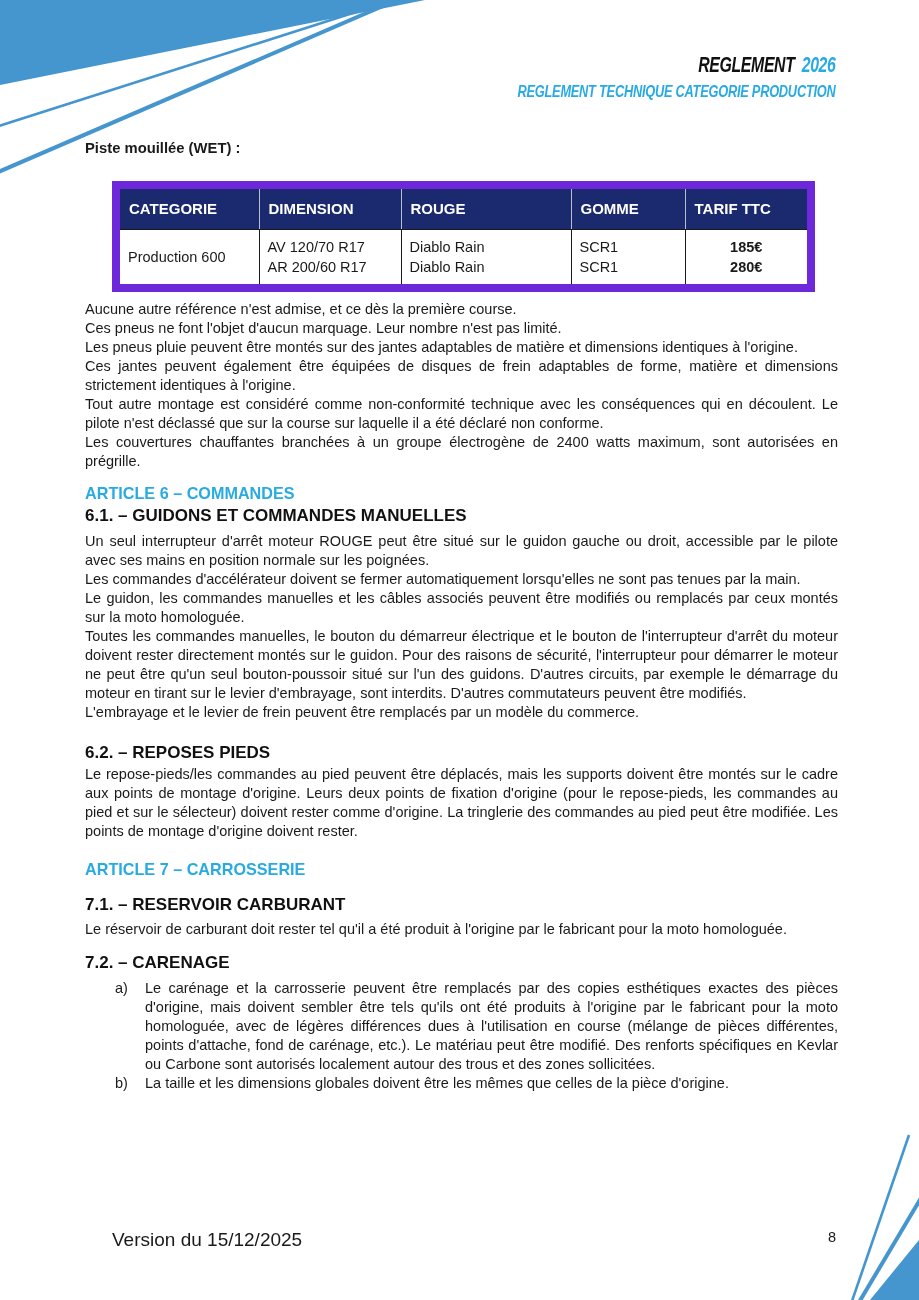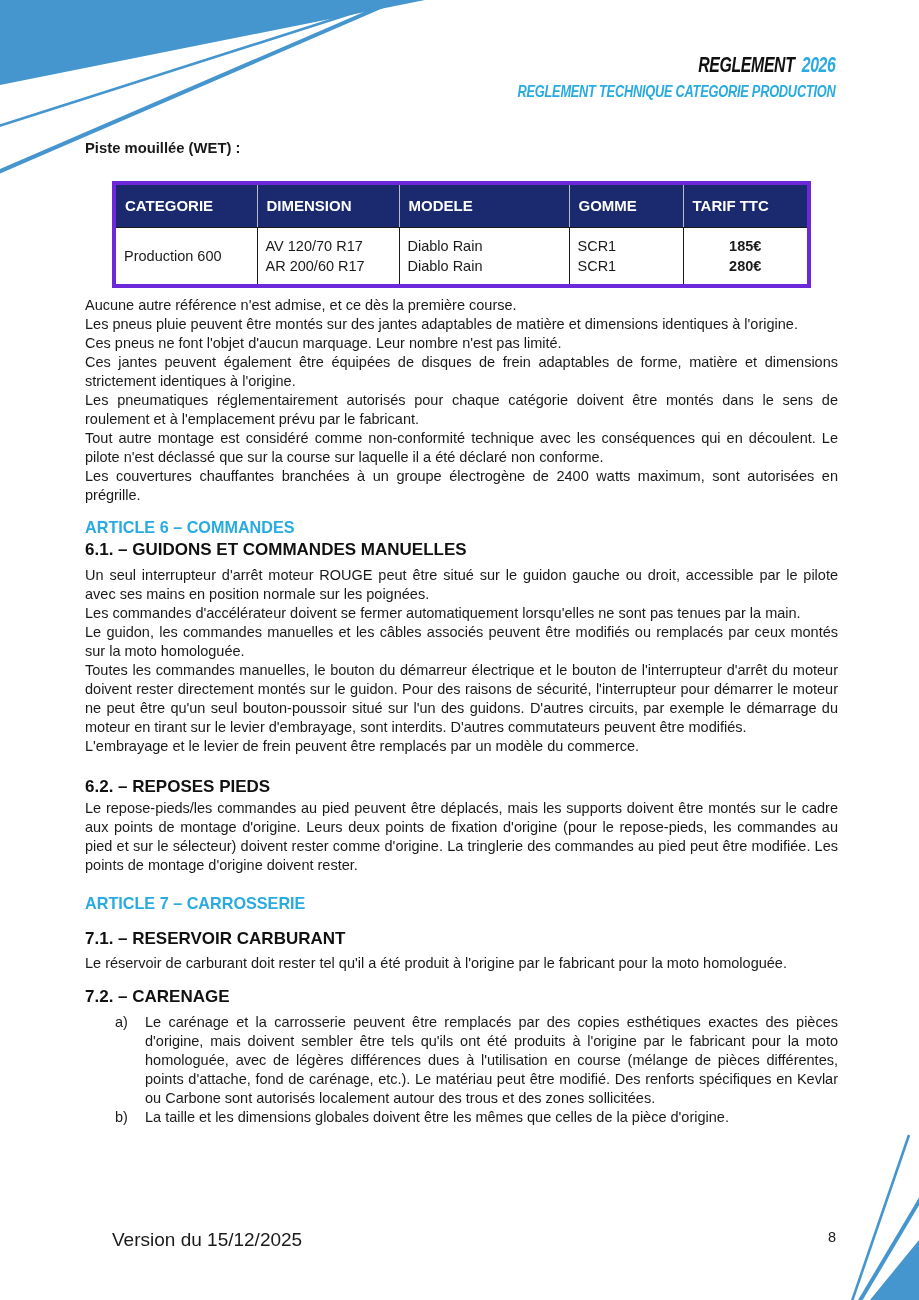--- a/index.html
+++ b/index.html
@@ -36,21 +36,21 @@
   }
 
   
   .content { position: absolute; left: 85px; top: 139px; width: 753px; font-size: 14.5px; line-height: 19px; }
   .wet-label { font-weight: bold; font-size: 14.8px; }
 
   
   table.tyres {
     border-collapse: collapse; table-layout: fixed;
     width: 695px; margin: 23px 0 0 27px;
-    border: 4px solid #6d28d9;
+    border: 8px solid #6d28d9;
   }
   table.tyres th {
     background: var(--navy, #1B2A6E); color: #fff;
     font-weight: bold; font-size: 15px; text-align: left;
     height: 44px; padding: 0 0 0 9px;
     border-bottom: 1.5px solid #1a1a1a;
   }
   table.tyres th + th { border-left: 1px solid #b7bdcd; }
   table.tyres td {
     border: 1px solid #1a1a1a;
@@ -113,21 +113,21 @@
         <col style="width:143px">
           <col style="width:142px">
           <col style="width:170px">
           <col style="width:114px">
           <col style="width:126px">
       </colgroup>
       <thead>
         <tr>
           <th>CATEGORIE</th>
           <th>DIMENSION</th>
-          <th>MODELE</th>
+          <th>ROUGE</th>
           <th>GOMME</th>
           <th>TARIF TTC</th>
         </tr>
       </thead>
       <tbody>
         <tr>
           <td>Production 600</td>
           <td>
             <div>AV 120/70 R17</div>
             <div>AR 200/60 R17</div>
@@ -143,24 +143,23 @@
           <td class="cell-price">
             <div>185€</div>
             <div>280€</div>
           </td>
         </tr>
       </tbody>
     </table>
 
     <div class="notes">
       <p class="body-p">Aucune autre référence n'est admise, et ce dès la première course.</p>
+      <p class="body-p">Ces pneus ne font l'objet d'aucun marquage. Leur nombre n'est pas limité.</p>
       <p class="body-p">Les pneus pluie peuvent être montés sur des jantes adaptables de matière et dimensions identiques à l'origine.</p>
-      <p class="body-p">Ces pneus ne font l'objet d'aucun marquage. Leur nombre n'est pas limité.</p>
       <p class="body-p">Ces jantes peuvent également être équipées de disques de frein adaptables de forme, matière et dimensions strictement identiques à l'origine.</p>
-      <p class="body-p">Les pneumatiques réglementairement autorisés pour chaque catégorie doivent être montés dans le sens de roulement et à l'emplacement prévu par le fabricant.</p>
       <p class="body-p">Tout autre montage est considéré comme non-conformité technique avec les conséquences qui en découlent. Le pilote n'est déclassé que sur la course sur laquelle il a été déclaré non conforme.</p>
       <p class="body-p">Les couvertures chauffantes branchées à un groupe électrogène de 2400 watts maximum, sont autorisées en prégrille.</p>
     </div>
 
     <div class="art-title art6-title">ARTICLE 6 – COMMANDES</div>
     <div class="sub-title s61-title">6.1. – GUIDONS ET COMMANDES MANUELLES</div>
     <div class="s61-body">
       <p class="body-p">Un seul interrupteur d'arrêt moteur ROUGE peut être situé sur le guidon gauche ou droit, accessible par le pilote avec ses mains en position normale sur les poignées.</p>
       <p class="body-p">Les commandes d'accélérateur doivent se fermer automatiquement lorsqu'elles ne sont pas tenues par la main.</p>
       <p class="body-p">Le guidon, les commandes manuelles et les câbles associés peuvent être modifiés ou remplacés par ceux montés sur la moto homologuée.</p>

